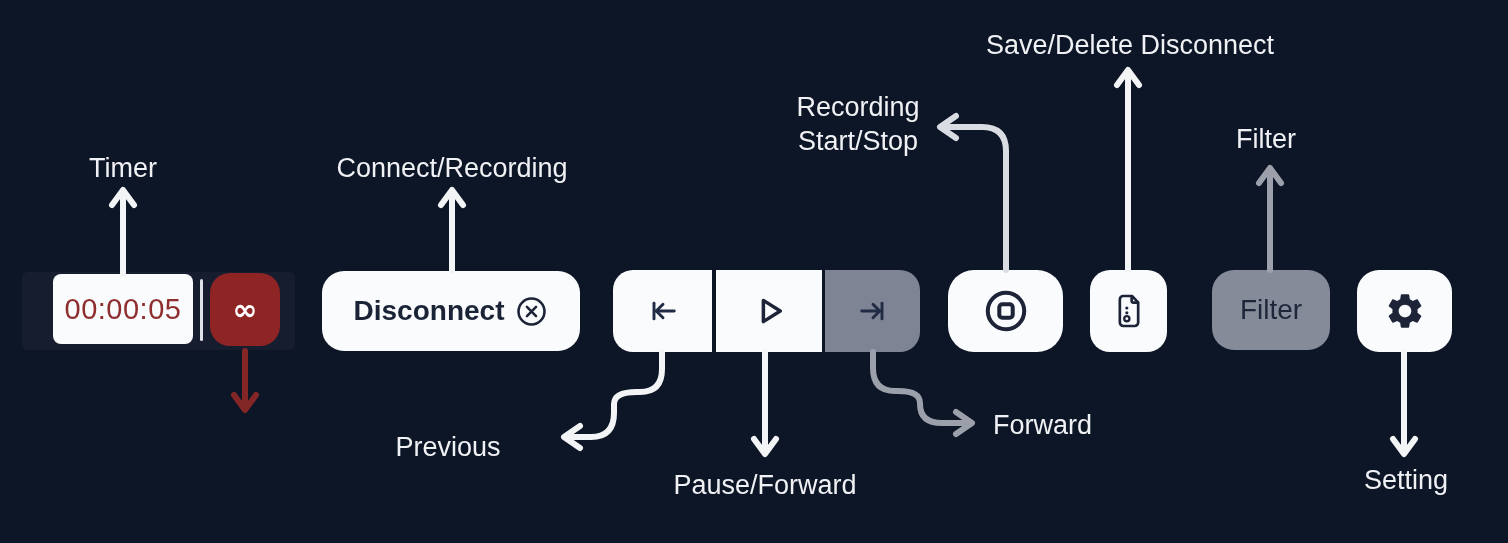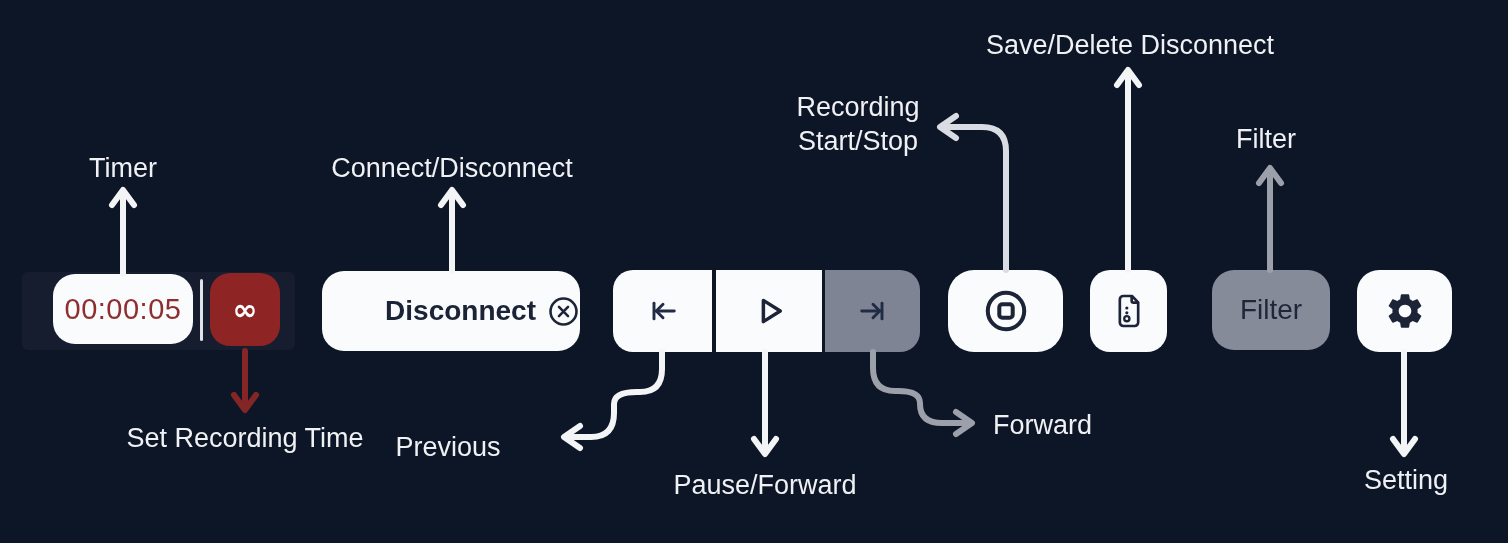--- a/index.html
+++ b/index.html
@@ -9,26 +9,26 @@
   }
   .btn{position:absolute;display:flex;align-items:center;justify-content:center;box-sizing:border-box;}
   .white{background:#fafbfd;}
   .label{
     position:absolute;color:#f0f1f4;font-size:27px;line-height:34px;
     text-align:center;white-space:nowrap;
   }
   
   #left-track{position:absolute;left:22px;top:272px;width:273px;height:78px;background:#161d2f;border-radius:6px;}
   
-  #timer{left:53px;top:274px;width:140px;height:70px;border-radius:22px;color:#8f2e2e;font-size:29px;letter-spacing:.5px;}
+  #timer{left:53px;top:274px;width:140px;height:70px;border-radius:8px;color:#8f2e2e;font-size:29px;letter-spacing:.5px;}
   #divider{position:absolute;left:200px;top:279px;width:3px;height:62px;background:#dfe2e8;border-radius:2px;}
   #infinity{left:210px;top:273px;width:70px;height:73px;border-radius:20px;background:#8e2424;color:#ffffff;
             font-family:"DejaVu Sans",sans-serif;font-size:30px;font-weight:700;}
   #disconnect{left:322px;top:271px;width:258px;height:80px;border-radius:22px;gap:11px;
-              color:#1b2337;font-size:28px;font-weight:700;justify-content:flex-end;}
+              color:#1b2337;font-size:28px;font-weight:700;}
   #prev{left:613px;top:270px;width:99px;height:82px;border-radius:20px 0 0 20px;}
   #play{left:716px;top:270px;width:106px;height:82px;}
   #fwd{left:825px;top:270px;width:95px;height:82px;border-radius:0 20px 20px 0;background:#7f8494;}
   #record{left:948px;top:270px;width:115px;height:82px;border-radius:26px;}
   #save{left:1090px;top:270px;width:77px;height:82px;border-radius:20px;}
   #filter-btn{left:1212px;top:270px;width:118px;height:80px;border-radius:22px;background:#868b9a;
               color:#1e2639;font-size:28px;}
   #gear{left:1357px;top:270px;width:95px;height:82px;border-radius:22px;}
   
   #lbl-timer{left:43px;top:151px;width:160px;}
@@ -130,28 +130,27 @@
 
   <div class="btn white" id="gear">
     <span style="display:flex;">
       <svg width="42" height="42" viewBox="0 0 24 24" fill="#1d2438">
         <path d="M19.14,12.94c0.04-0.3,0.06-0.61,0.06-0.94c0-0.32-0.02-0.64-0.07-0.94l2.03-1.58c0.18-0.14,0.23-0.41,0.12-0.61 l-1.92-3.32c-0.12-0.22-0.37-0.29-0.59-0.22l-2.39,0.96c-0.5-0.38-1.03-0.7-1.62-0.94L14.4,2.81c-0.04-0.24-0.24-0.41-0.48-0.41 h-3.84c-0.24,0-0.43,0.17-0.47,0.41L9.25,5.35C8.66,5.59,8.12,5.92,7.63,6.29L5.24,5.33c-0.22-0.08-0.47,0-0.59,0.22L2.74,8.87 C2.62,9.08,2.66,9.34,2.86,9.48l2.03,1.58C4.84,11.36,4.8,11.69,4.8,12s0.02,0.64,0.07,0.94l-2.03,1.58 c-0.18,0.14-0.23,0.41-0.12,0.61l1.92,3.32c0.12,0.22,0.37,0.29,0.59,0.22l2.39-0.96c0.5,0.38,1.03,0.7,1.62,0.94l0.36,2.54 c0.05,0.24,0.24,0.41,0.48,0.41h3.84c0.24,0,0.44-0.17,0.47-0.41l0.36-2.54c0.59-0.24,1.13-0.56,1.62-0.94l2.39,0.96 c0.22,0.08,0.47,0,0.59-0.22l1.92-3.32c0.12-0.22,0.07-0.47-0.12-0.61L19.14,12.94z M12,15.6c-1.98,0-3.6-1.62-3.6-3.6 s1.62-3.6,3.6-3.6s3.6,1.62,3.6,3.6S13.98,15.6,12,15.6z"></path>
       </svg>
     </span>
   </div>
 
   <div class="label" id="lbl-timer">Timer</div>
-  <div class="label" id="lbl-connect">Connect/Disconnect</div>
+  <div class="label" id="lbl-connect">Connect/Recording</div>
   <div class="label" id="lbl-recording">
     <div>Recording</div>
     <div>Start/Stop</div>
   </div>
   <div class="label" id="lbl-save">Save/Delete Disconnect</div>
   <div class="label" id="lbl-filter">Filter</div>
-  <div class="label" id="lbl-settime">Set Recording Time</div>
   <div class="label" id="lbl-previous">Previous</div>
   <div class="label" id="lbl-pause">Pause/Forward</div>
   <div class="label" id="lbl-forward">Forward</div>
   <div class="label" id="lbl-setting">Setting</div>
 
   <svg id="arrows" width="1508" height="543" viewBox="0 0 1508 543">
     <g class="aw">
       <path d="M123,274 L123,193"></path>
         <path d="M112,205 L123,190 L134,205"></path>
     </g>

